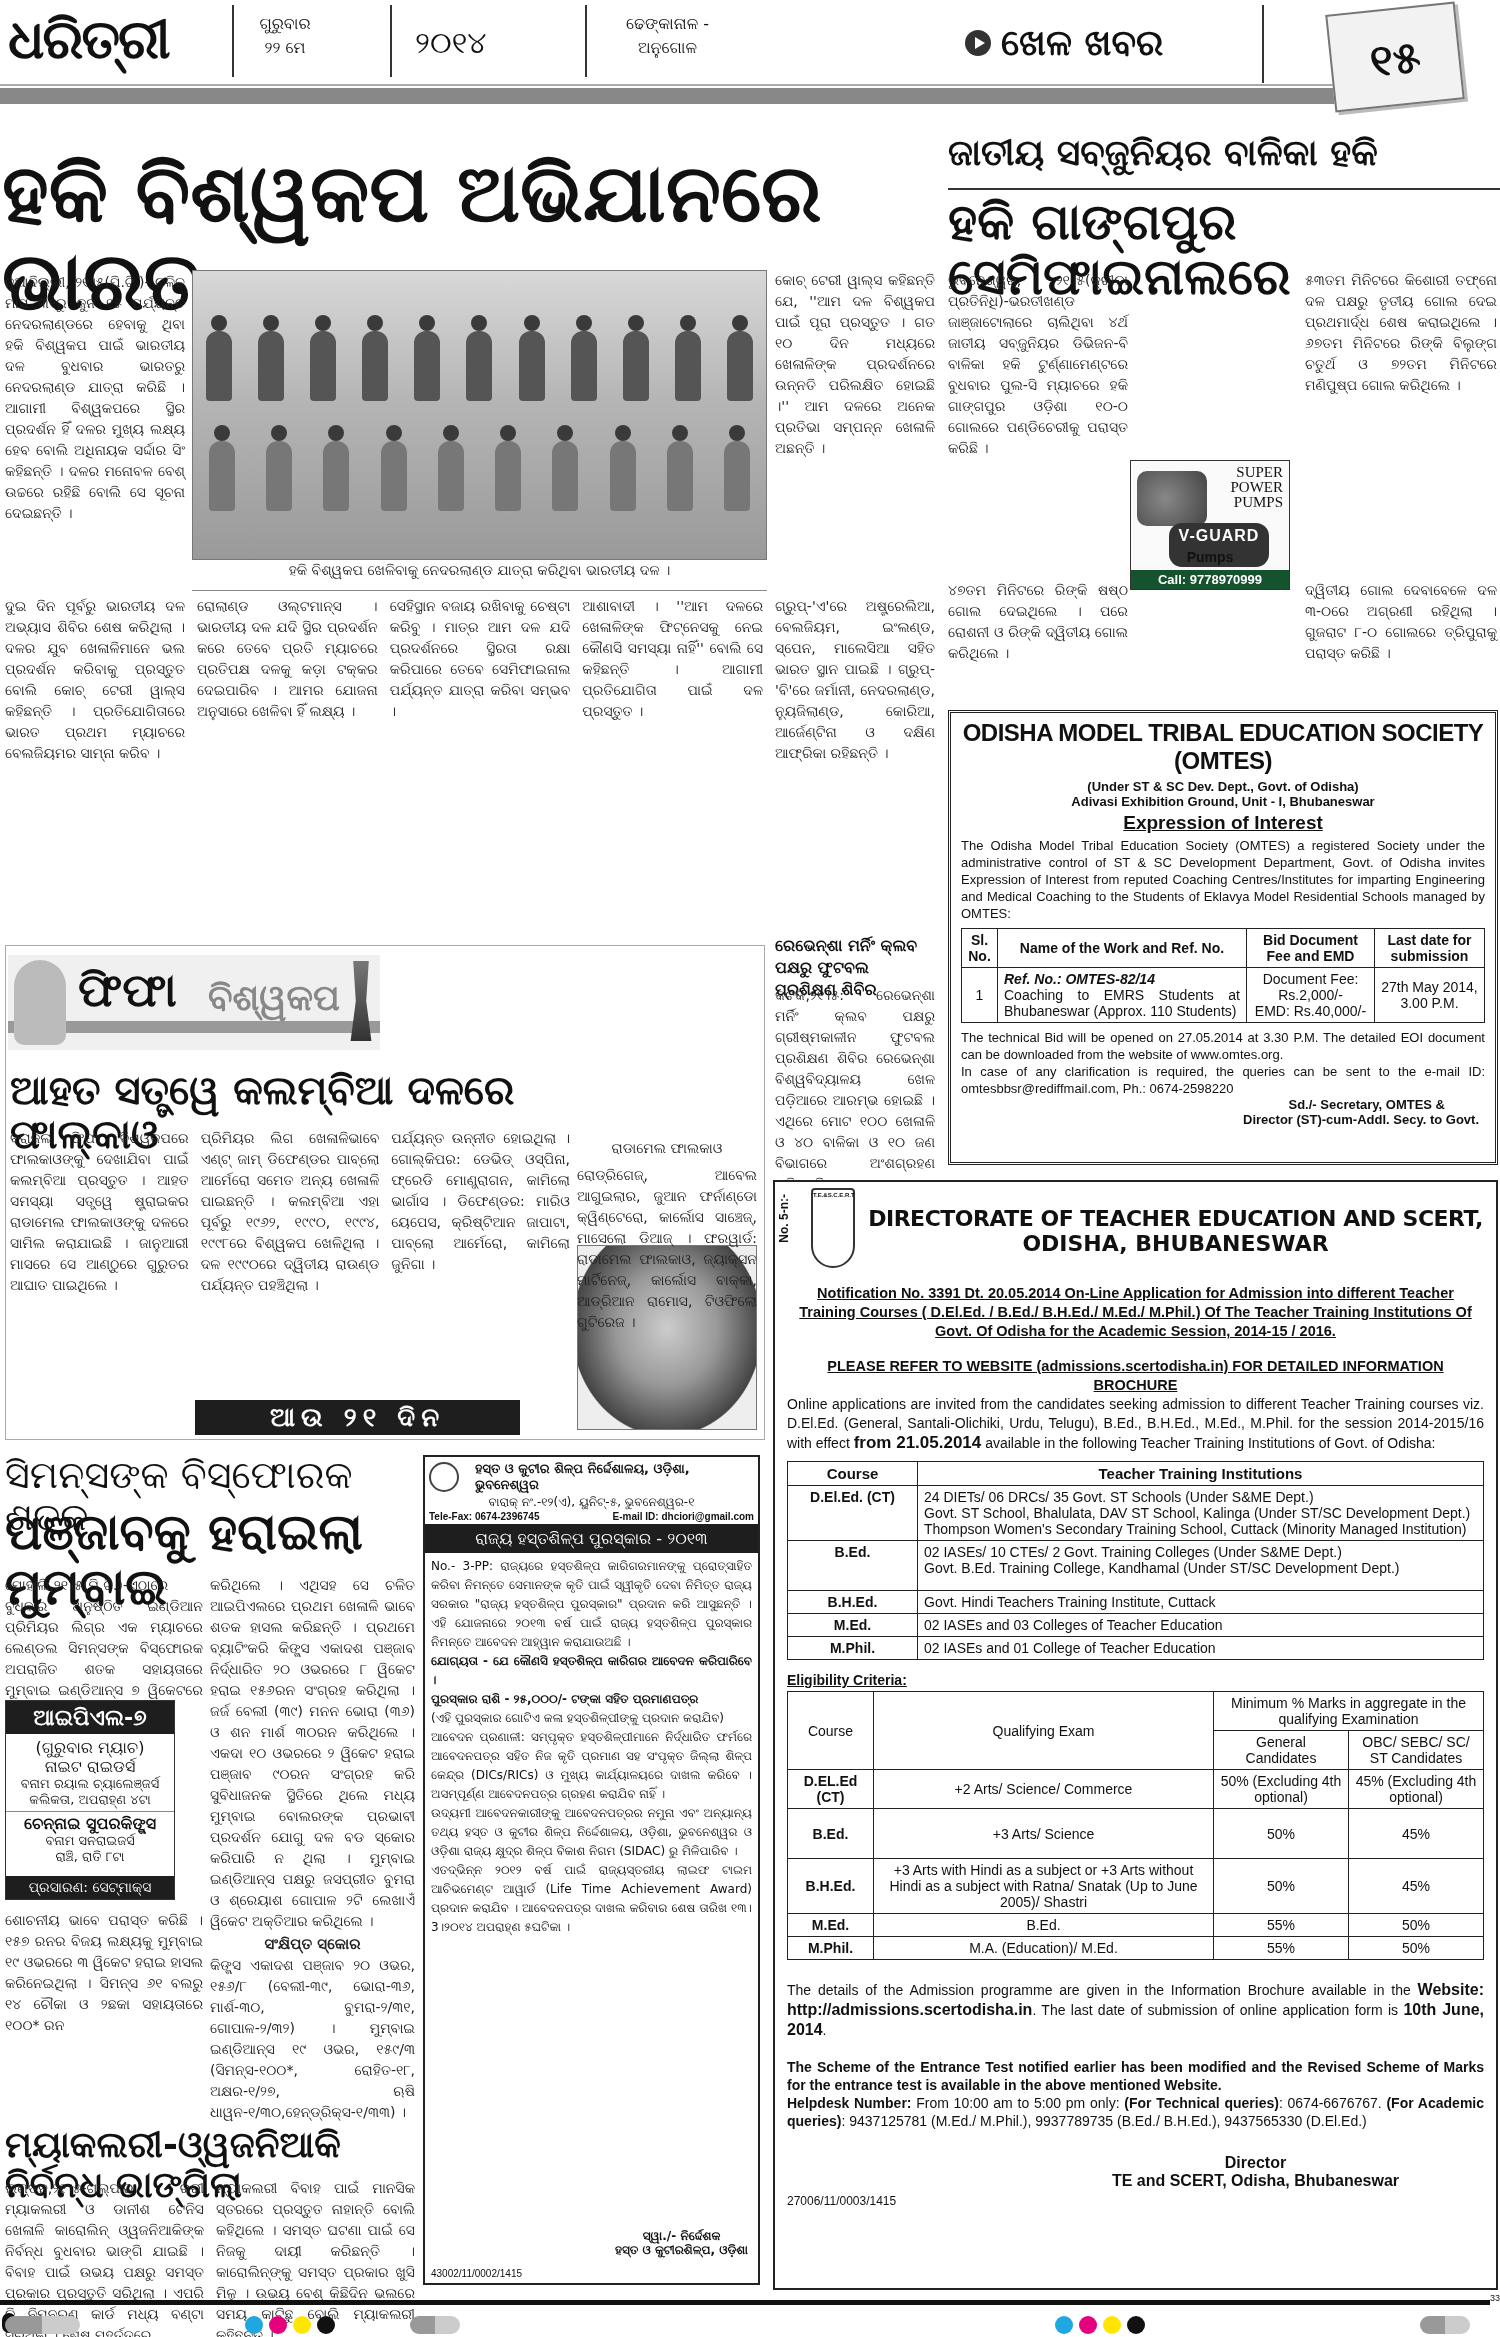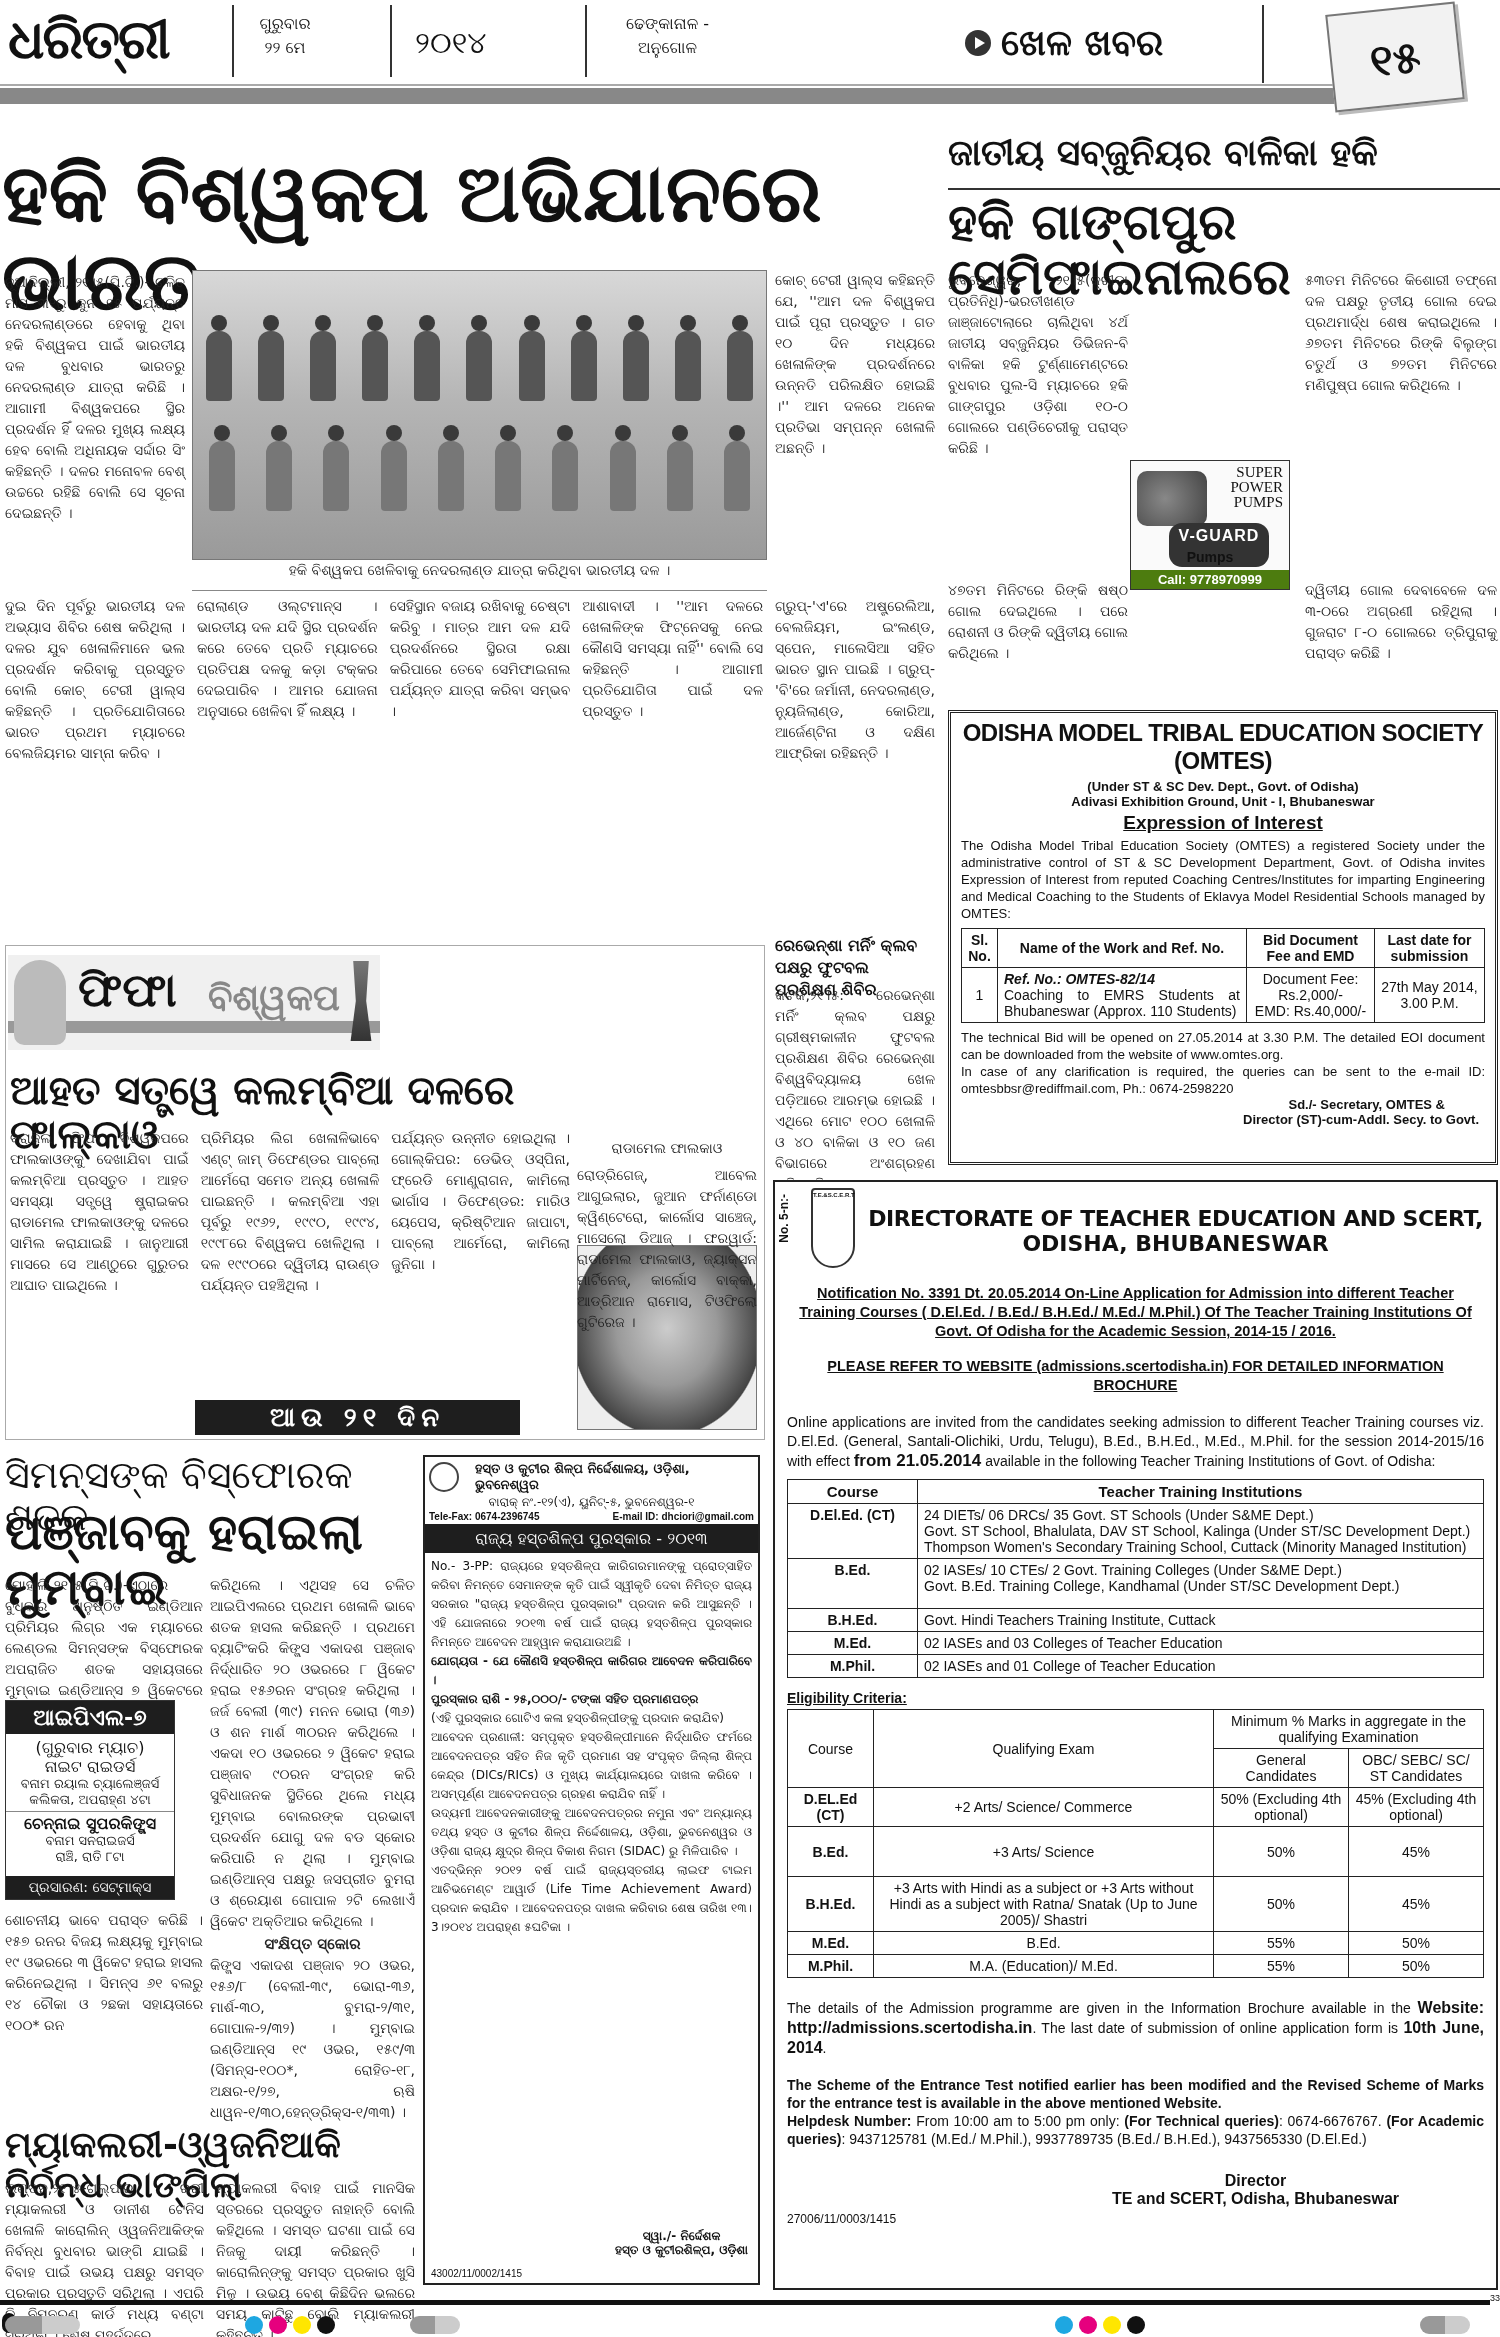--- a/index.html
+++ b/index.html
@@ -130,21 +130,21 @@
 
 <div class="abs vguard" style="left:1130px;top:460px;width:160px;height:130px">
   <div style="position:absolute;left:6px;top:10px;width:70px;height:55px;background:radial-gradient(circle at 40% 50%,#888,#444);border-radius:10px"></div>
   <div style="position:absolute;right:6px;top:4px;text-align:right;font-family:'Liberation Serif',serif;font-size:15px;line-height:15px">
     <div>SUPER</div>
     <div>POWER</div>
     <div>PUMPS</div>
   </div>
   <div style="position:absolute;left:38px;top:62px;width:100px;height:44px;background:#333;color:#fff;border-radius:13px;text-align:center;font:bold 16px 'Liberation Sans',sans-serif;line-height:26px;letter-spacing:1px">V-GUARD</div>
   <div style="position:absolute;left:0;top:88px;width:100%;text-align:center;font:bold 14px 'Liberation Sans',sans-serif">Pumps</div>
-  <div style="position:absolute;left:0;bottom:0;width:100%;background:#4d7c0f;color:#fff;text-align:center;font:bold 13px 'Liberation Sans',sans-serif;padding:2px 0">Call: 9778970999</div>
+  <div style="position:absolute;left:0;bottom:0;width:100%;background:#14532d;color:#fff;text-align:center;font:bold 13px 'Liberation Sans',sans-serif;padding:2px 0">Call: 9778970999</div>
 </div>
 
 <div class="abs body-txt" style="left:1305px;top:270px;width:192px">୫୩ତମ ମିନିଟରେ କିଶୋରୀ ତଫ୍‌ନୋ ଦଳ ପକ୍ଷରୁ ତୃତୀୟ ଗୋଲ ଦେଇ ପ୍ରଥମାର୍ଦ୍ଧ ଶେଷ କରାଇଥିଲେ । ୬୭ତମ ମିନିଟରେ ରିଙ୍କି ବିଲୁଙ୍ଗ ଚତୁର୍ଥ ଓ ୭୨ତମ ମିନିଟରେ ମଣିପୁଷ୍ପ ଗୋଲ କରିଥିଲେ ।</div>
 <div class="abs body-txt" style="left:1305px;top:580px;width:192px">ଦ୍ୱିତୀୟ ଗୋଲ ଦେବାବେଳେ ଦଳ ୩-୦ରେ ଅଗ୍ରଣୀ ରହିଥିଲା । ଗୁଜରାଟ ୮-୦ ଗୋଲରେ ତ୍ରିପୁରାକୁ ପରାସ୍ତ କରିଛି ।</div>
 
 <div class="abs ad-box ad-en" style="left:948px;top:710px;width:550px;height:455px;padding:6px 10px">
   <div style="font-size:24px;font-weight:bold;text-align:center;font-family:'Liberation Sans',sans-serif;letter-spacing:-0.5px">ODISHA MODEL TRIBAL EDUCATION SOCIETY (OMTES)</div>
   <div style="font-size:13px;font-weight:bold;text-align:center;margin-top:4px">(Under ST &amp; SC Dev. Dept., Govt. of Odisha)</div>
   <div style="font-size:13px;font-weight:bold;text-align:center">Adivasi Exhibition Ground, Unit - I, Bhubaneswar</div>
   <div style="font-size:19px;font-weight:bold;text-align:center;text-decoration:underline;margin:3px 0">Expression of Interest</div>
@@ -262,21 +262,21 @@
   <div style="position:absolute;left:6px;bottom:4px;font:10px 'Liberation Sans',sans-serif">43002/11/0002/1415</div>
 </div>
 
 <div class="abs ad-box ad-en" style="left:773px;top:1180px;width:725px;height:1110px;border:2px solid #222;padding:8px 12px">
   <div style="position:absolute;left:2px;top:12px;writing-mode:vertical-rl;transform:rotate(180deg);font:bold 12px 'Liberation Sans',sans-serif">No. 5-n:-</div>
   <div style="position:absolute;left:36px;top:6px;width:44px;height:80px;border:2px solid #333;border-radius:4px 4px 22px 22px;font:bold 6px 'Liberation Sans',sans-serif;text-align:center;padding-top:2px">T.E.&amp;S.C.E.R.T</div>
   <div style="text-align:center;font:bold 22px 'DejaVu Sans',sans-serif;padding-left:80px;margin-top:16px;letter-spacing:-0.5px">DIRECTORATE OF TEACHER EDUCATION AND SCERT,</div>
   <div style="text-align:center;font:bold 22px 'DejaVu Sans',sans-serif;padding-left:80px">ODISHA, BHUBANESWAR</div>
   <div style="text-align:center;font-weight:bold;font-size:14.5px;text-decoration:underline;margin-top:28px;line-height:19px">Notification No. 3391 Dt. 20.05.2014 On-Line Application for Admission into different Teacher Training Courses ( D.El.Ed. / B.Ed./ B.H.Ed./ M.Ed./ M.Phil.) Of The Teacher Training Institutions Of Govt. Of Odisha for the Academic Session, 2014-15 / 2016.</div>
   <div style="text-align:center;font-weight:bold;font-size:14.5px;text-decoration:underline;margin:16px 40px 0;line-height:19px">PLEASE REFER TO WEBSITE (admissions.scertodisha.in) FOR DETAILED INFORMATION BROCHURE</div>
-  <div style="font-size:14px;line-height:19px;margin-top:18px;text-align:justify">
+  <div style="font-size:14px;line-height:19px;text-align:justify">
     <span>Online applications are invited from the candidates seeking admission to different Teacher Training courses viz. D.El.Ed. (General, Santali-Olichiki, Urdu, Telugu), B.Ed., B.H.Ed., M.Ed., M.Phil. for the session 2014-2015/16 with effect </span><b style="font-size:17px">from 21.05.2014</b><span> available in the following Teacher Training Institutions of Govt. of Odisha:</span>
   </div>
   <table style="margin-top:8px">
     <tbody>
         <tr>
       <th style="width:130px;font-size:15px">Course</th>
       <th style="font-size:15px">Teacher Training Institutions</th>
     </tr>
     <tr>
       <td style="font-weight:bold;text-align:center;vertical-align:top">D.El.Ed. (CT)</td>

